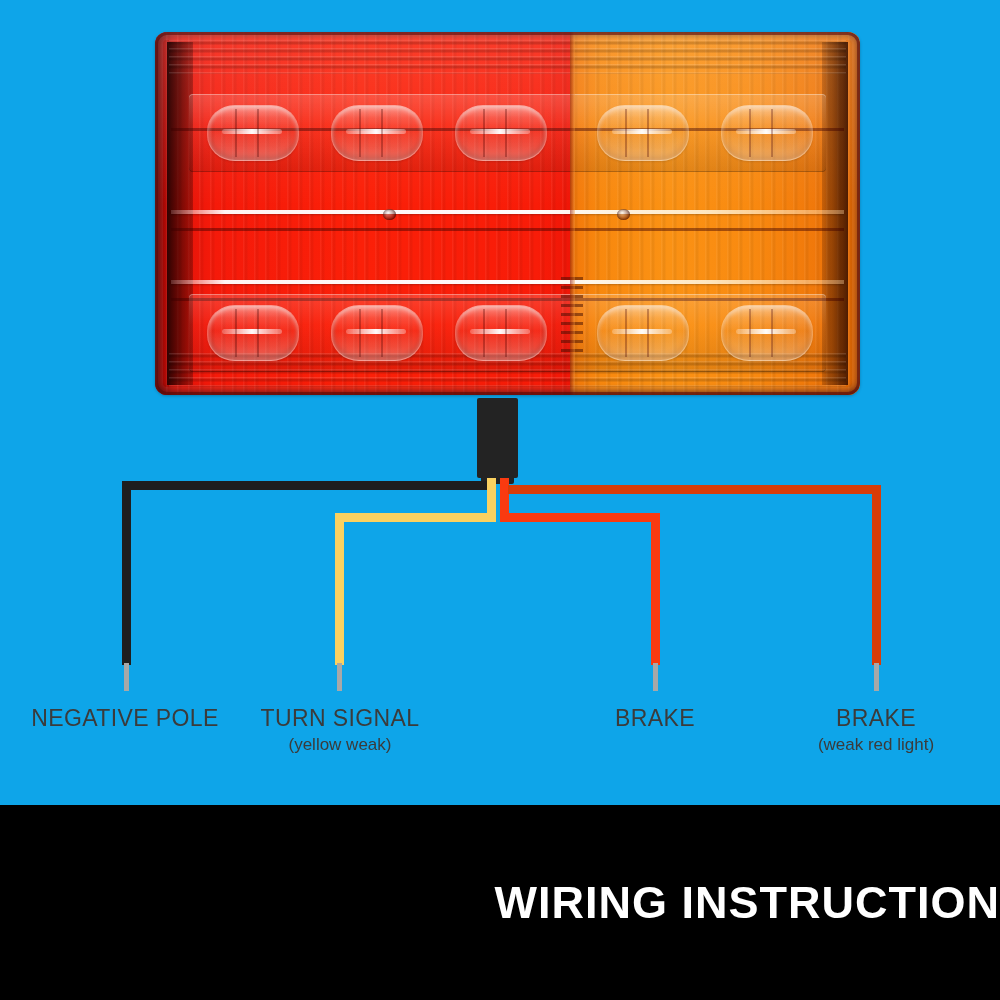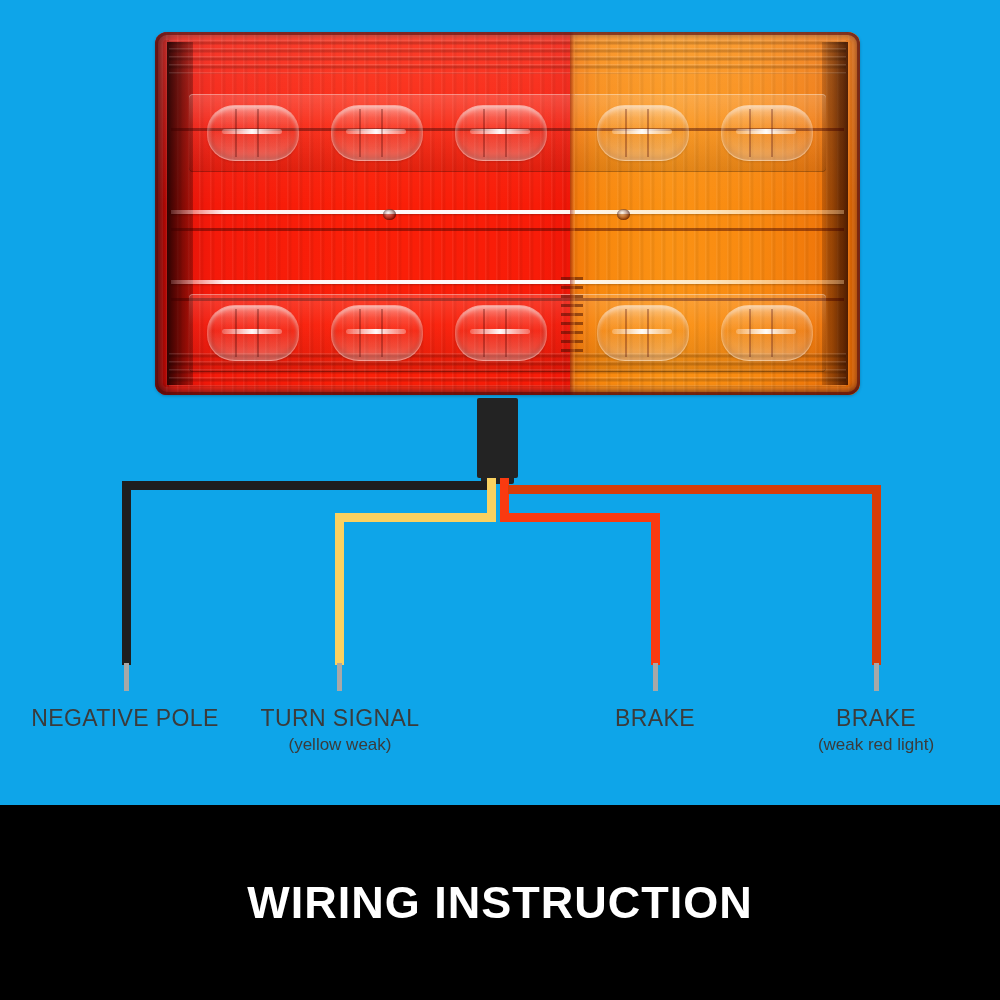--- a/index.html
+++ b/index.html
@@ -115,21 +115,21 @@
   .stub { position:absolute; width:5px; background:#a8a8a8; }
 
   
   .lbl { position:absolute; text-align:center; color:#3b3b3b; }
   .lbl .main { font-size:23px; letter-spacing:.4px; white-space:nowrap; }
   .lbl .sub  { font-size:17px; margin-top:3px; white-space:nowrap; }
 
   
   .banner { position:absolute; left:0; right:0; top:805px; bottom:0; background:#000; }
   .banner-title { position:absolute; left:0; right:0; top:50%; transform:translateY(-50%);
-    text-align:center; color:#fff; font-size:45px; font-weight:bold; letter-spacing:1px; }
+    text-align:right; color:#fff; font-size:45px; font-weight:bold; letter-spacing:1px; }
 </style>
 </head>
 <body>
 
 <div id="stage">
 
   <div class="lamp">
     <div class="lamp-red"></div>
     <div class="lamp-amber"></div>
 

